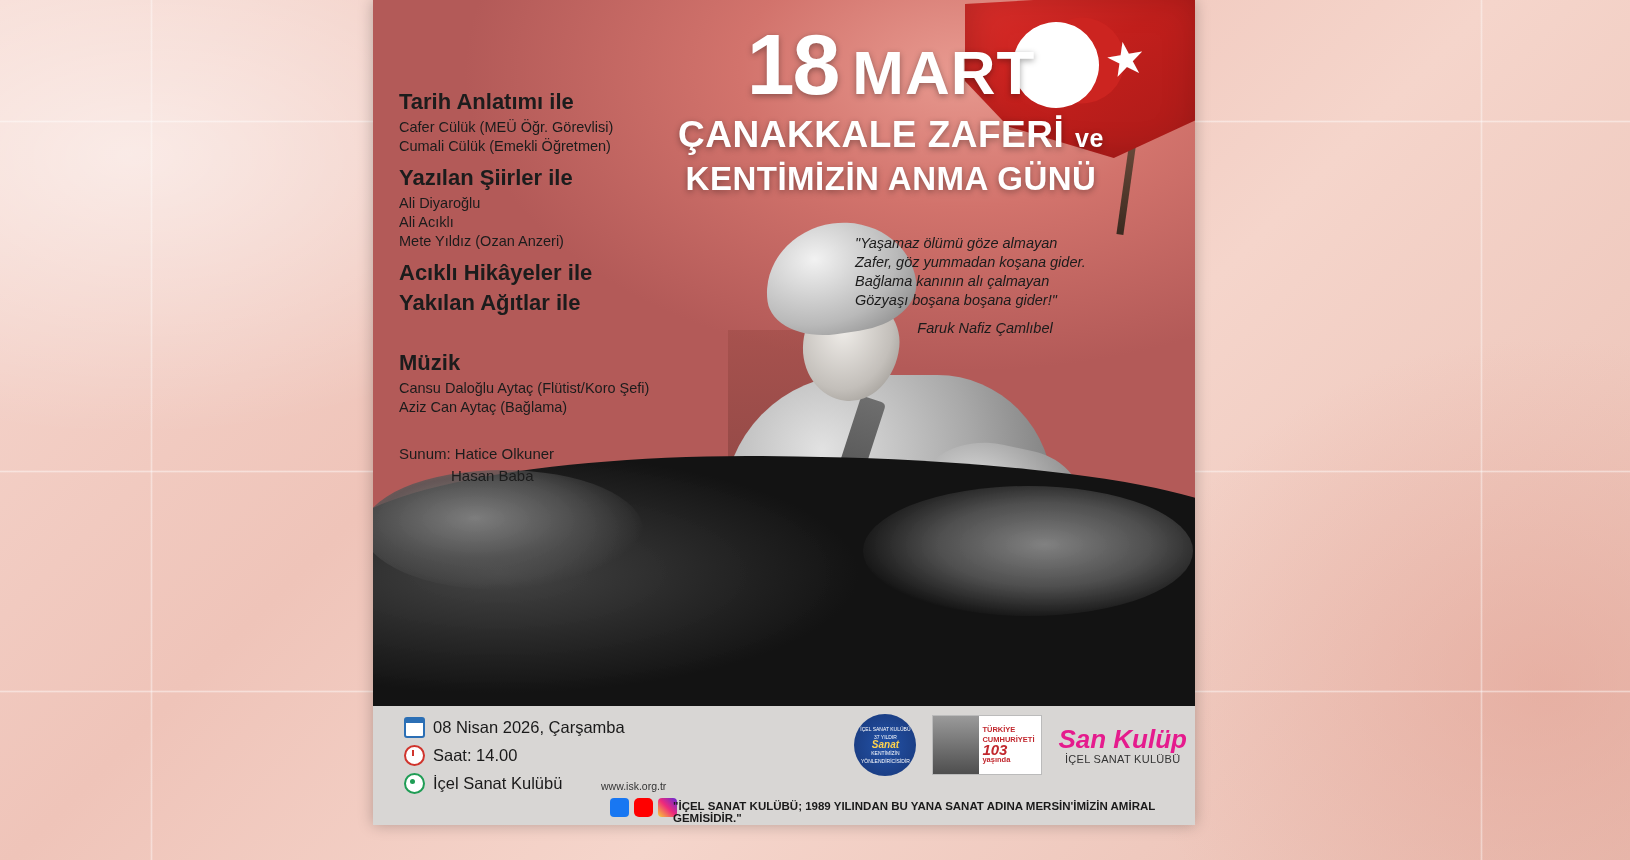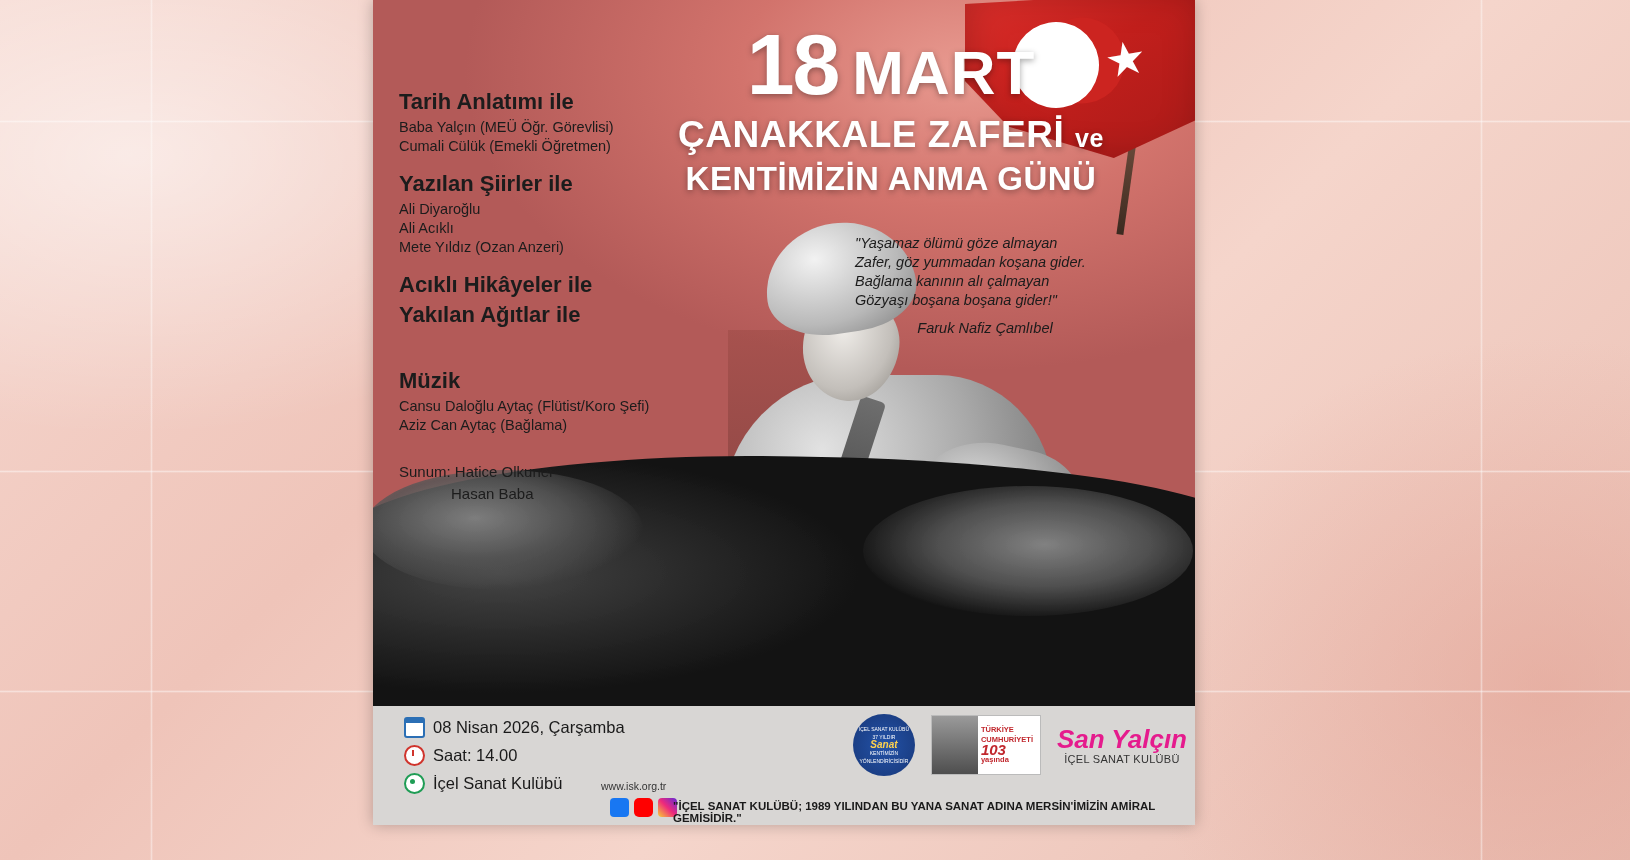--- a/index.html
+++ b/index.html
@@ -251,21 +251,21 @@
   .program {
     position: absolute;
     left: 26px;
     top: 88px;
     width: 255px;
     color: #1c1c1c;
   }
   .program .head {
     font-size: 22px;
     font-weight: bold;
-    margin-top: 14px;
+    margin-top: 8px;
     margin-bottom: 2px;
     line-height: 28px;
   }
   .program .head.first { margin-top: 0; }
   .program .name {
     font-size: 14.5px;
     line-height: 19px;
   }
   .program .spacer { height: 22px; }
   .program .presenter {
@@ -502,21 +502,21 @@
       </div>
       <div class="line2">
         <span>ÇANAKKALE ZAFERİ</span>
         <span class="small">ve</span>
       </div>
       <div class="line3">KENTİMİZİN ANMA GÜNÜ</div>
     </div>
 
     <div class="program">
       <div class="head first">Tarih Anlatımı ile</div>
-      <div class="name">Baba Yalçın (MEÜ Öğr. Görevlisi)</div>
+      <div class="name">Cafer Cülük (MEÜ Öğr. Görevlisi)</div>
       <div class="name">Cumali Cülük (Emekli Öğretmen)</div>
 
       <div class="head">Yazılan Şiirler ile</div>
       <div class="name">Ali Diyaroğlu</div>
       <div class="name">Ali Acıklı</div>
       <div class="name">Mete Yıldız (Ozan Anzeri)</div>
 
       <div class="head">Acıklı Hikâyeler ile</div>
       <div class="head" style="margin-top:0;">Yakılan Ağıtlar ile</div>
 
@@ -580,19 +580,19 @@
         <div class="ata-photo"></div>
         <div class="ata-text">
           <div>TÜRKİYE</div>
           <div>CUMHURİYETİ</div>
           <div class="big">103</div>
           <div>yaşında</div>
         </div>
       </div>
 
       <div class="logo-isk">
-        <div class="brand">San Yalçın</div>
+        <div class="brand">San Kulüp</div>
         <div class="sub">İÇEL SANAT KULÜBÜ</div>
       </div>
     </div>
 
   </div>
 </div>
 
 </body></html>

